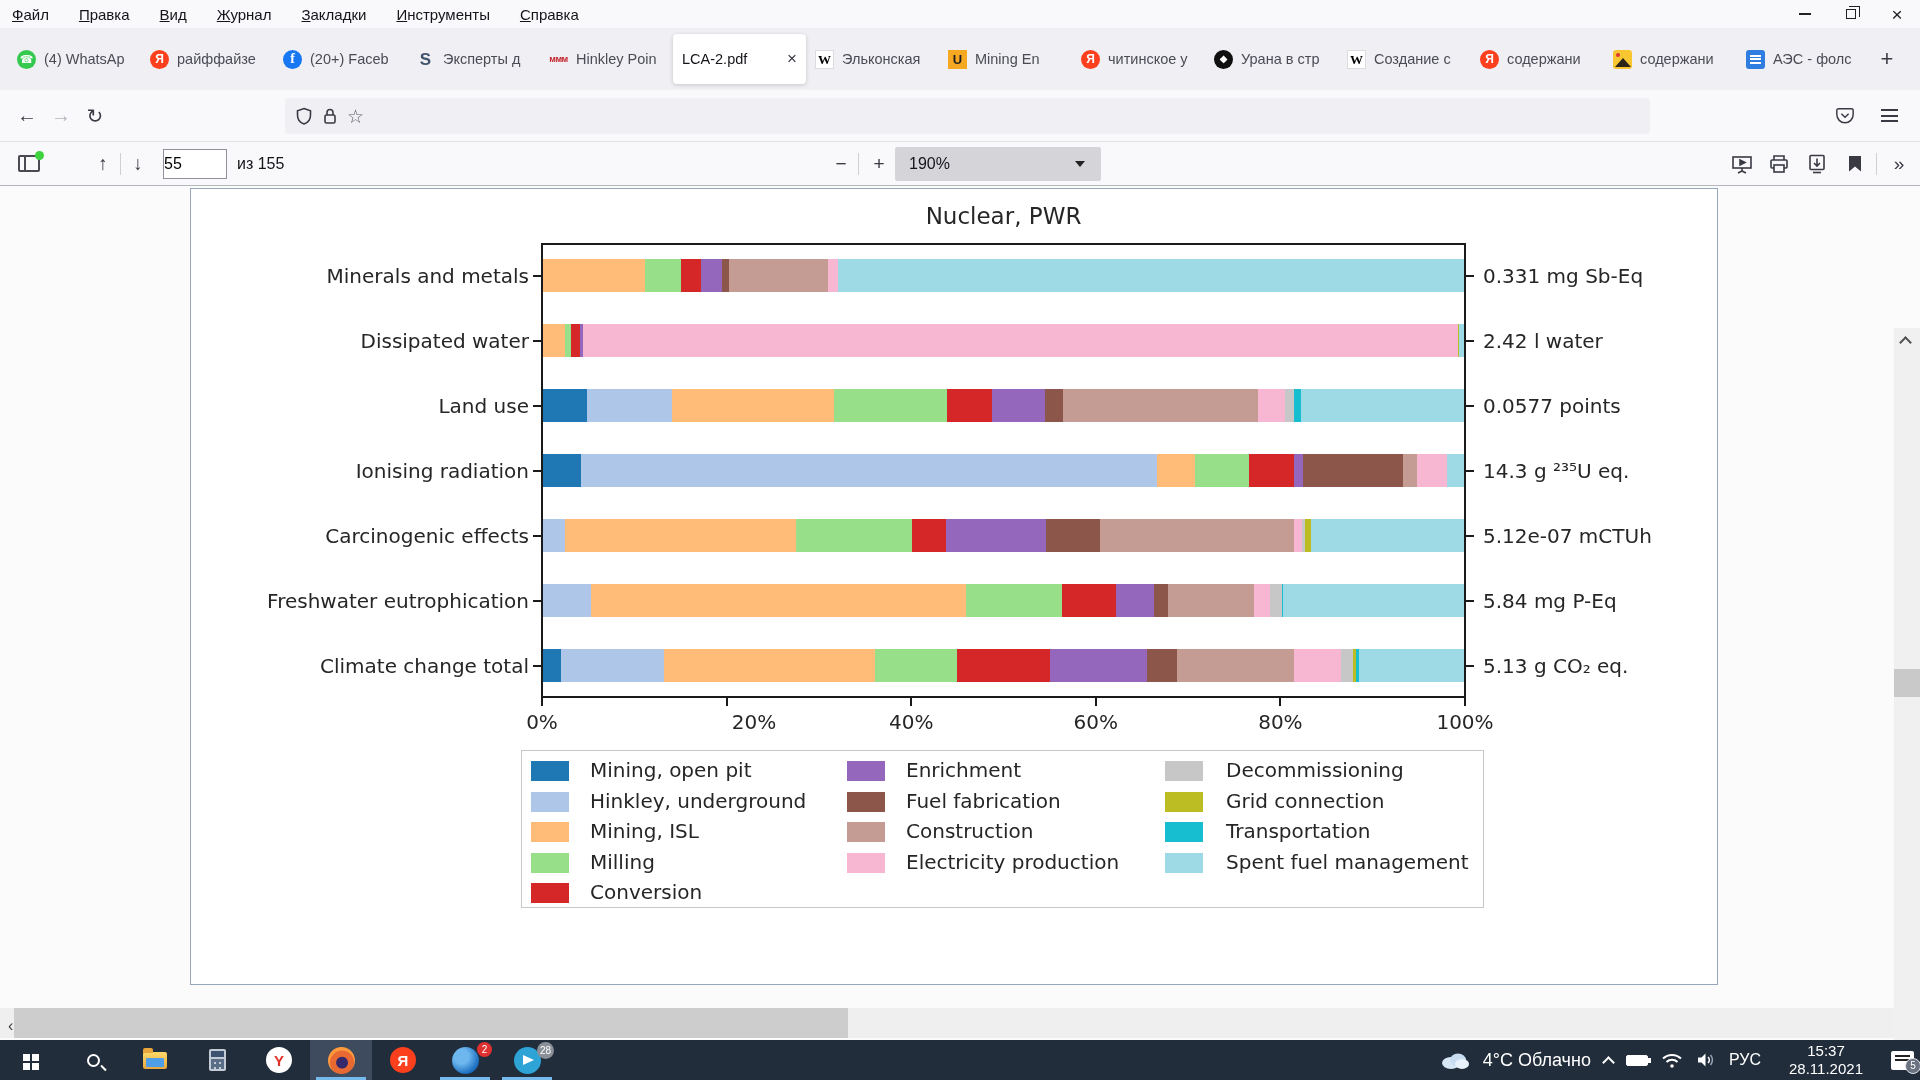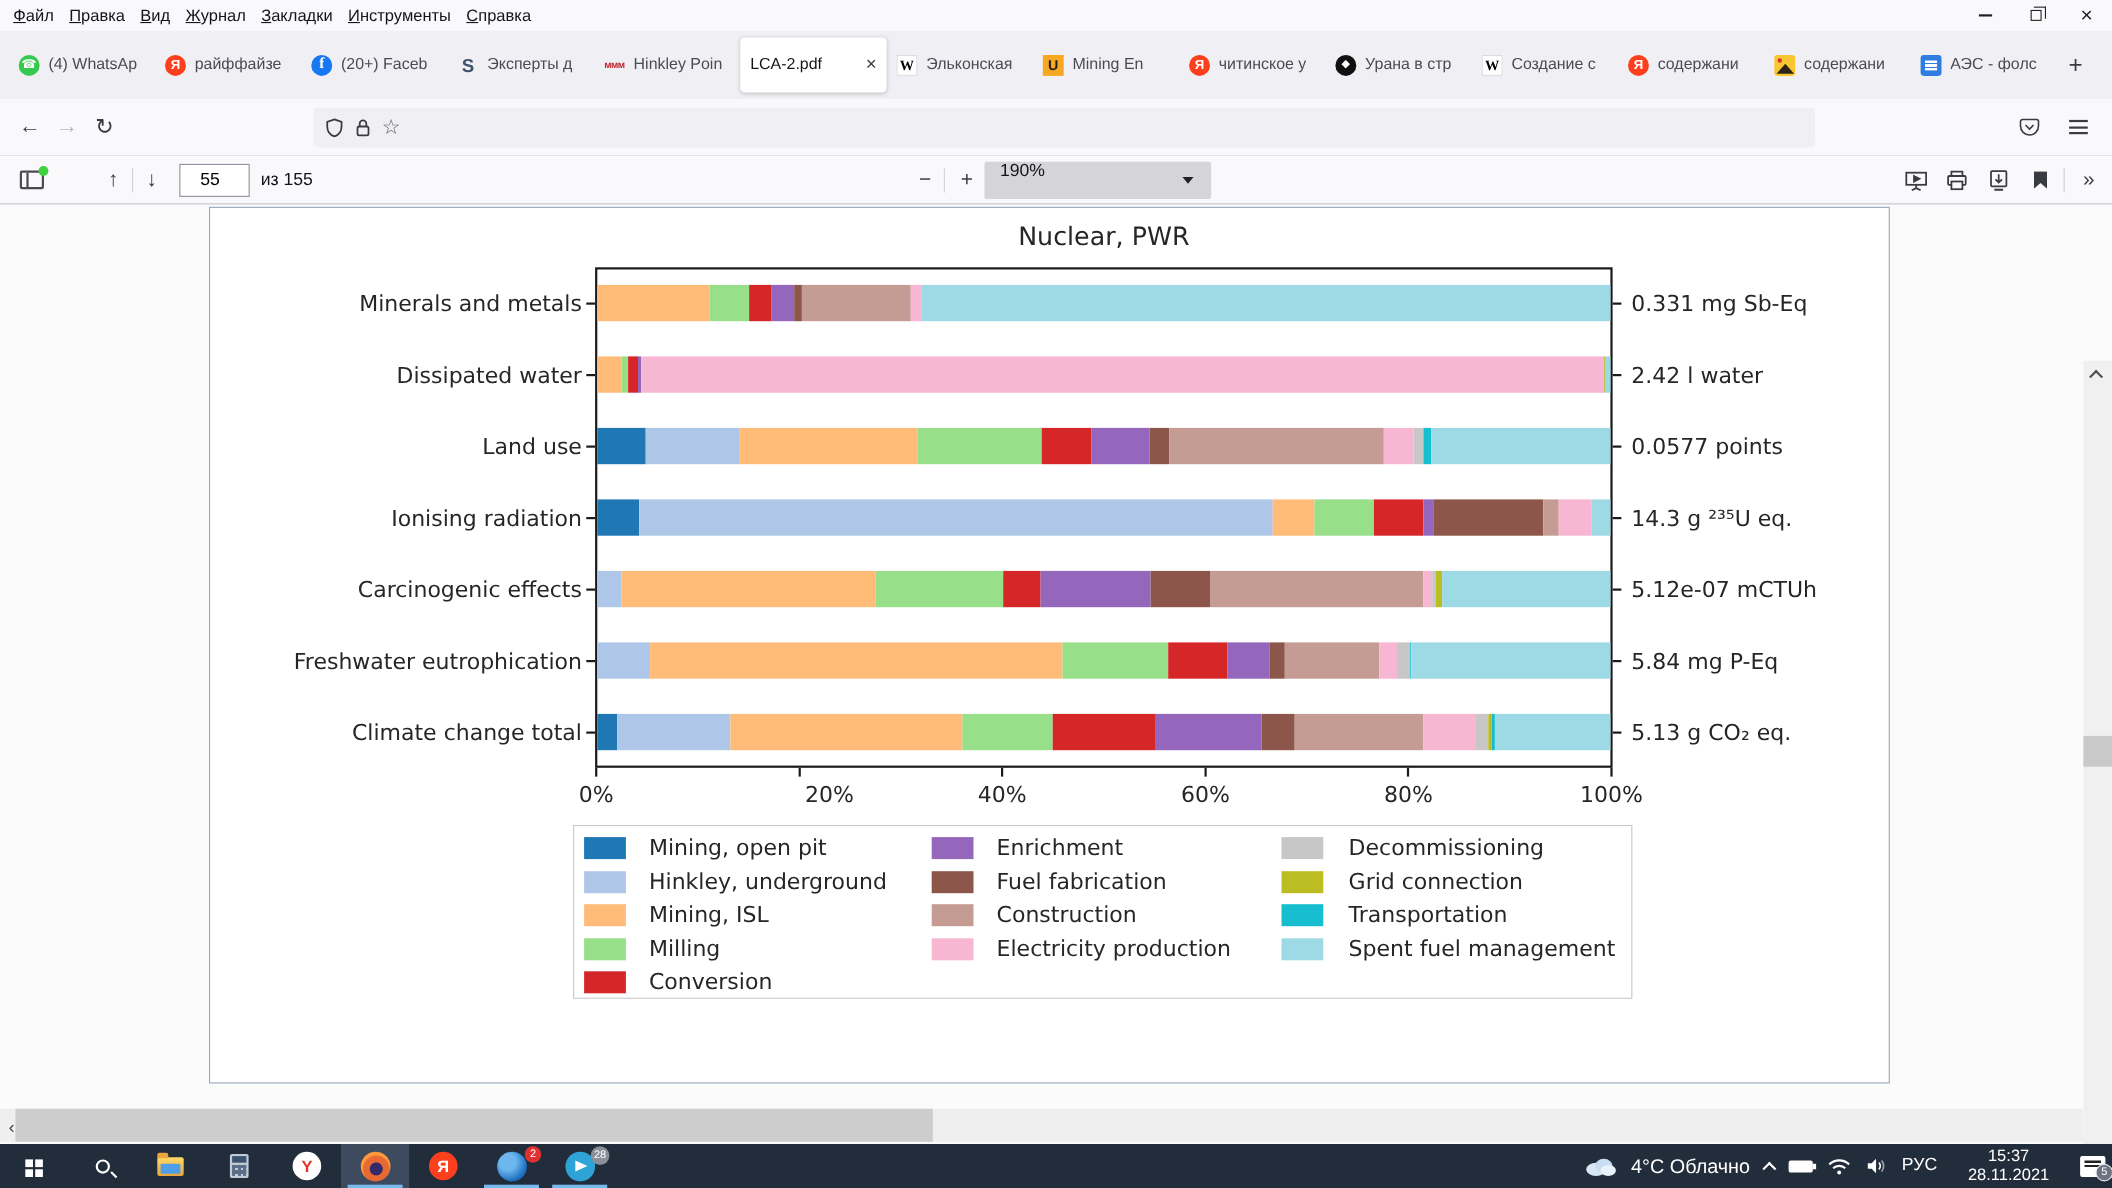--- a/index.html
+++ b/index.html
@@ -1,21 +1,21 @@
 <!DOCTYPE html>
 <html><head>
 <meta charset="utf-8">
 <style>
   *{margin:0;padding:0;box-sizing:border-box}
   html,body{width:1920px;height:1080px;overflow:hidden}
   body{font-family:"Liberation Sans",sans-serif;background:#fff;position:relative;font-size:15px;color:#15141a}
 
   
   .menubar{position:absolute;left:0;top:0;width:1920px;height:28px;background:#f9f9fb;display:flex;align-items:center}
-  .menus{display:flex;gap:14px;padding-left:12px}
+  .menus{display:flex;gap:30px;padding-left:12px}
   .menu-item{display:inline-block;font-size:15px;color:#15141a;cursor:default}
   .menu-item::first-letter{text-decoration:underline}
   .wincontrols{position:absolute;right:0;top:0;height:28px;display:flex}
   .winbtn{width:46px;height:28px;display:flex;align-items:center;justify-content:center;color:#222}
   .min-glyph{width:12px;height:1.5px;background:#222}
   .restore-glyph{width:10px;height:10px;border:1.5px solid #222;position:relative;background:#f9f9fb}
   .restore-glyph::before{content:"";position:absolute;left:2px;top:-4px;width:10px;height:10px;border:1.5px solid #222;border-bottom:none;border-left:none}
   .close-glyph{font-size:19px;line-height:1;color:#222}
 
   
@@ -52,22 +52,22 @@
   .hamburger{display:flex;flex-direction:column;gap:3.5px}
   .hamburger span{width:17px;height:2px;background:#3a3a44}
 
   
   .pdfbar{position:absolute;left:0;top:142px;width:1920px;height:44px;background:#f9f9fb;border-bottom:1px solid #b5b5bc;display:flex;align-items:center}
   .tooldiv{width:1px;height:22px;background:#cfcfd4;flex:none}
   .toolbtn{width:34px;height:34px;display:flex;align-items:center;justify-content:center;color:#3a3a44;font-size:19px;flex:none}
   .sidebar-glyph{width:22px;height:17px;border:2px solid #4a4a52;border-radius:2px;position:relative}
   .sidebar-glyph::before{content:"";position:absolute;left:4px;top:0;width:2px;height:100%;background:#4a4a52}
   .sidebar-glyph::after{content:"";position:absolute;right:-6px;top:-6px;width:9px;height:9px;border-radius:50%;background:#3fd23f}
-  .page-input{width:64px;height:30px;border:1px solid #8f8f9d;background:#fff;text-align:center;padding-right:8px;font-size:16px;font-family:"Liberation Sans",sans-serif}
-  .zoom-select{position:absolute;left:895px;top:5px;width:206px;height:34px;background:#d4d4d9;border-radius:2px;display:flex;padding:0 14px;font-size:16px;color:#15141a}
+  .page-input{width:64px;height:30px;border:1px solid #8f8f9d;background:#fff;text-align:left;padding-right:8px;font-size:16px;font-family:"Liberation Sans",sans-serif}
+  .zoom-select{position:absolute;left:895px;top:5px;width:206px;height:34px;background:#d4d4d9;border-radius:2px;display:flex;align-items:center;padding:0 14px;font-size:16px;color:#15141a}
   .zoom-caret{position:absolute;right:16px;top:14px;border-left:5px solid transparent;border-right:5px solid transparent;border-top:6px solid #222}
   .icon-svg{stroke:#3a3a44;fill:none;stroke-width:1.6}
   .bookmark-glyph{width:12px;height:16px;background:#3a3a42;clip-path:polygon(0 0,100% 0,100% 100%,50% 68%,0 100%)}
 
   
   .docarea{position:absolute;left:0;top:186px;width:1920px;height:854px;background:#fbfbfc}
   .pdf-page{position:absolute;left:190px;top:2px;width:1528px;height:797px;background:#fff;border:1px solid #96a7bc}
   .chart-title{position:absolute;left:350px;top:14px;width:925px;text-align:center;font-family:"DejaVu Sans",sans-serif;font-size:23px;color:#262626}
   .plot{position:absolute;left:350px;top:54px;width:925px;height:455px;border:2px solid #1a1a1a;background:#fff}
   .bar{position:absolute;left:0;width:921px;height:33px;display:flex}

